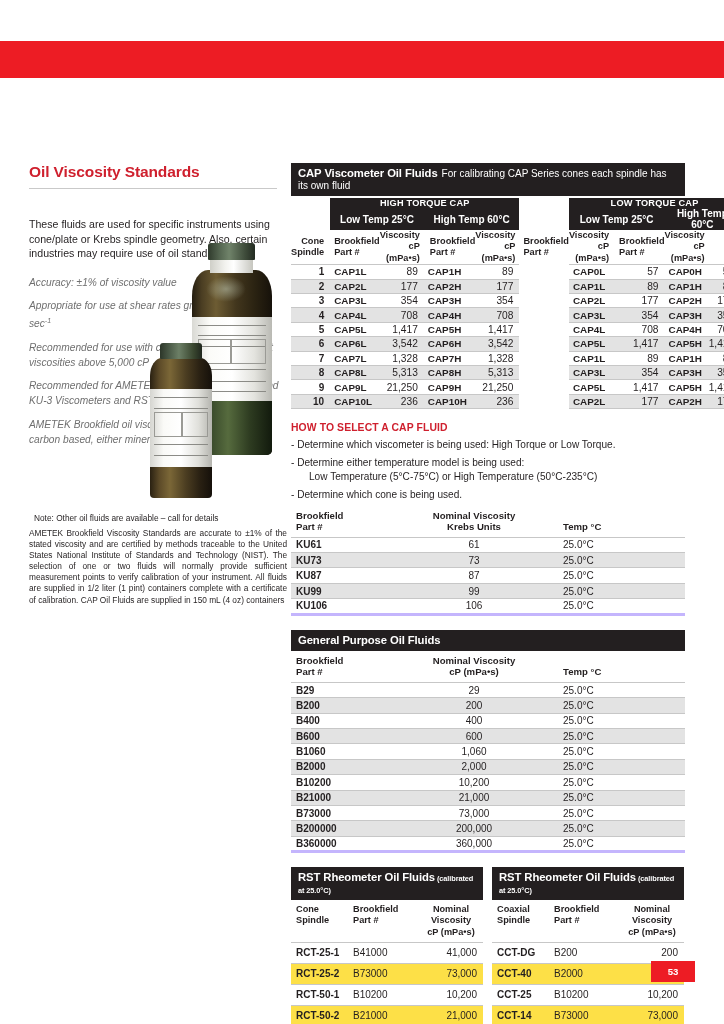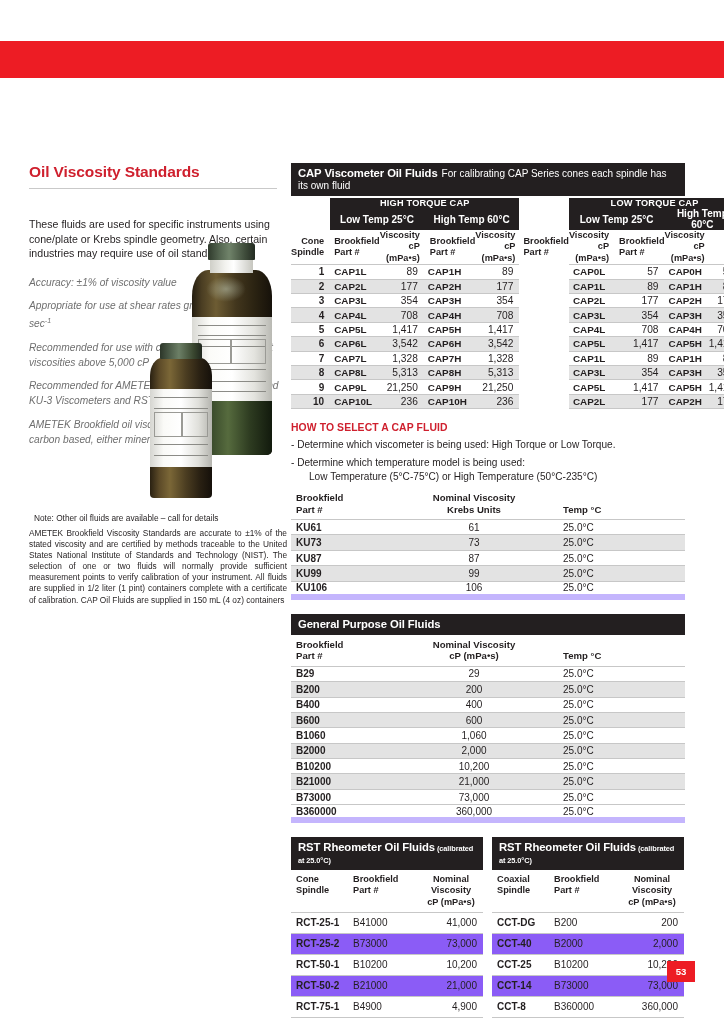--- a/index.html
+++ b/index.html
@@ -168,45 +168,45 @@
   .simple { margin-top: 0; }
   .simple .hd-row td {
     font-size: 9.6px; font-weight: bold; line-height: 11.6px;
     padding: 4px 0 4px 0; vertical-align: top;
   }
   .simple td.c1 { width: 108px; padding-left: 5px; }
   .simple td.c2 { width: 150px; text-align: center; }
   .simple td.c3 { padding-left: 14px; }
   .simple tbody tr { height: 15.4px; }
   .simple tbody td { font-size: 10px; border-top: 1px solid #c7c7c7; }
-  .simple tbody tr:last-child td { border-bottom: 6px solid #c4b5fd; }
+  .simple tbody tr:last-child td { border-bottom: 3px solid #c4b5fd; }
   .simple tbody td.c1 { font-weight: bold; }
   .simple tbody tr.alt td { background: #e3e3e3; }
 
   
   .rst-row { display: flex; gap: 9px; margin-top: 14px; }
   .rst-col { width: 192px; }
   .rst-tbl .hd td {
     font-size: 9.2px; font-weight:bold; line-height: 11.2px;
     padding: 4px 0 4px 0; vertical-align: top;
   }
   .rst-tbl td.r1 { width: 62px; padding-left: 5px; }
   .rst-tbl td.r2 { width: 66px; }
   .rst-tbl td.r3 { text-align: right; padding-right: 6px; }
   .rst-tbl .hd td.r3 { text-align: center; padding-right: 0; }
   .rst-tbl tbody tr { height: 21px; }
   .rst-tbl tbody td { font-size: 10px; border-top: 1px solid #c7c7c7; }
   .rst-tbl tbody tr:last-child td { border-bottom: 1px solid #c7c7c7; }
   .rst-tbl tbody td.r1 { font-weight: bold; }
-  .rst-tbl tbody tr.alt td { background: #8b5cf6; }
+  .rst-tbl tbody tr.alt td { background: #fde047; }
 
   
   .pageno {
     position: absolute; right: 29px; bottom: 42px;
-    width: 28px; height: 21px; background: #ed1c24;
+    width: 44px; height: 21px; background: #ed1c24;
     color: #ffffff; font-size: 9.6px; font-weight: bold;
     display: flex; align-items: center; justify-content: center;
   }
 </style>
 </head>
 <body>
 
 <div class="page">
 
   <div class="top-band"></div>
@@ -437,21 +437,22 @@
               <td class="visc cell">177</td>
             </tr>
           </tbody>
       </table>
     </div>
 
     <div class="howto">
       <h4>HOW TO SELECT A CAP FLUID</h4>
       <ul>
         <li>-  Determine which viscometer is being used: High Torque or Low Torque.</li>
-        <li><span>-  Determine which temperature model is being used:</span><br><span style="margin-left:9px">Low Temperature (5°C-75°C) or High Temperature (50°C-235°C)</span></li>
+        <li><span>-  Determine either temperature model is being used:</span><br><span style="margin-left:9px">Low Temperature (5°C-75°C) or High Temperature (50°C-235°C)</span></li>
+        <li>-  Determine which cone is being used.</li>
       </ul>
     </div>
 
     <table class="simple">
       <thead>
         <tr class="hd-row">
           <td class="c1"><span>Brookfield</span><br><span>Part #</span></td>
           <td class="c2"><span>Nominal Viscosity</span><br><span>Krebs Units</span></td>
           <td class="c3"><br><span>Temp °C</span></td>
         </tr>
@@ -533,20 +534,25 @@
             <td class="c3">25.0°C</td>
           </tr>
           <tr class="alt">
             <td class="c1">B21000</td>
             <td class="c2">21,000</td>
             <td class="c3">25.0°C</td>
           </tr>
           <tr>
             <td class="c1">B73000</td>
             <td class="c2">73,000</td>
+            <td class="c3">25.0°C</td>
+          </tr>
+          <tr class="alt">
+            <td class="c1">B200000</td>
+            <td class="c2">200,000</td>
             <td class="c3">25.0°C</td>
           </tr>
           <tr>
             <td class="c1">B360000</td>
             <td class="c2">360,000</td>
             <td class="c3">25.0°C</td>
           </tr>
         </tbody>
     </table>
 

